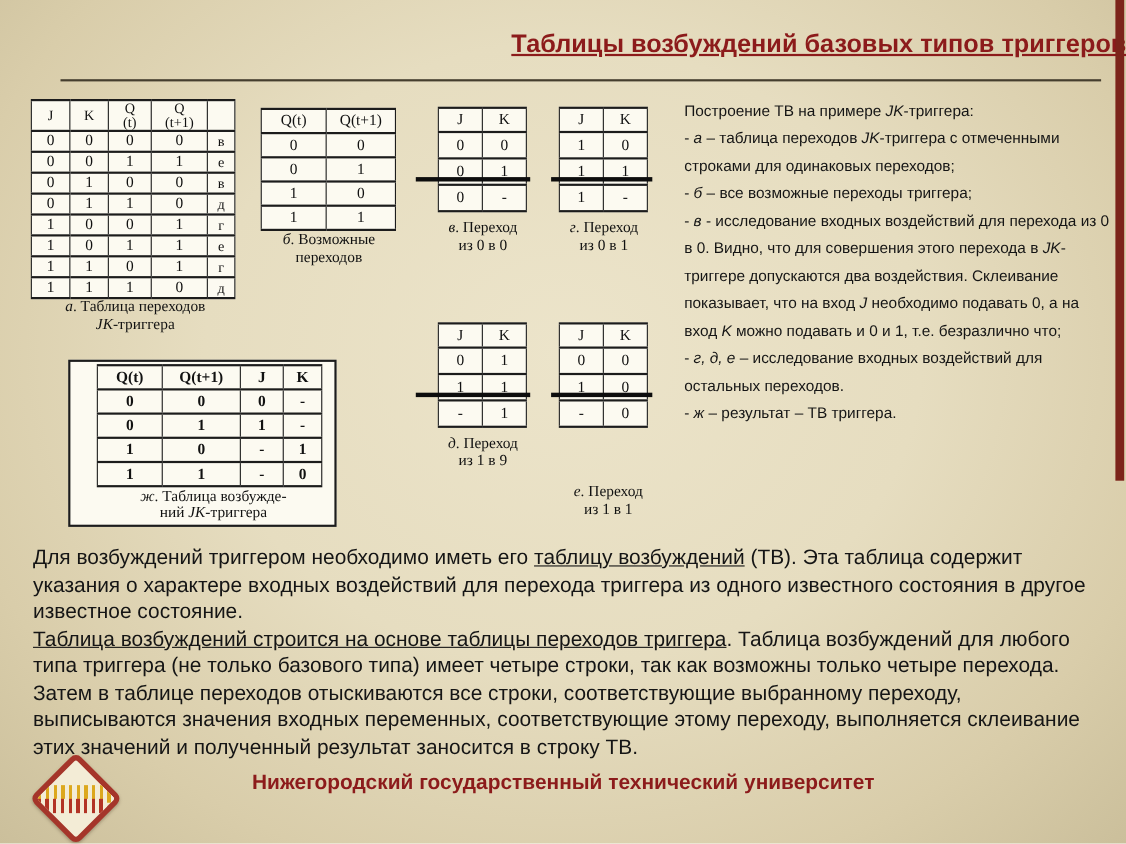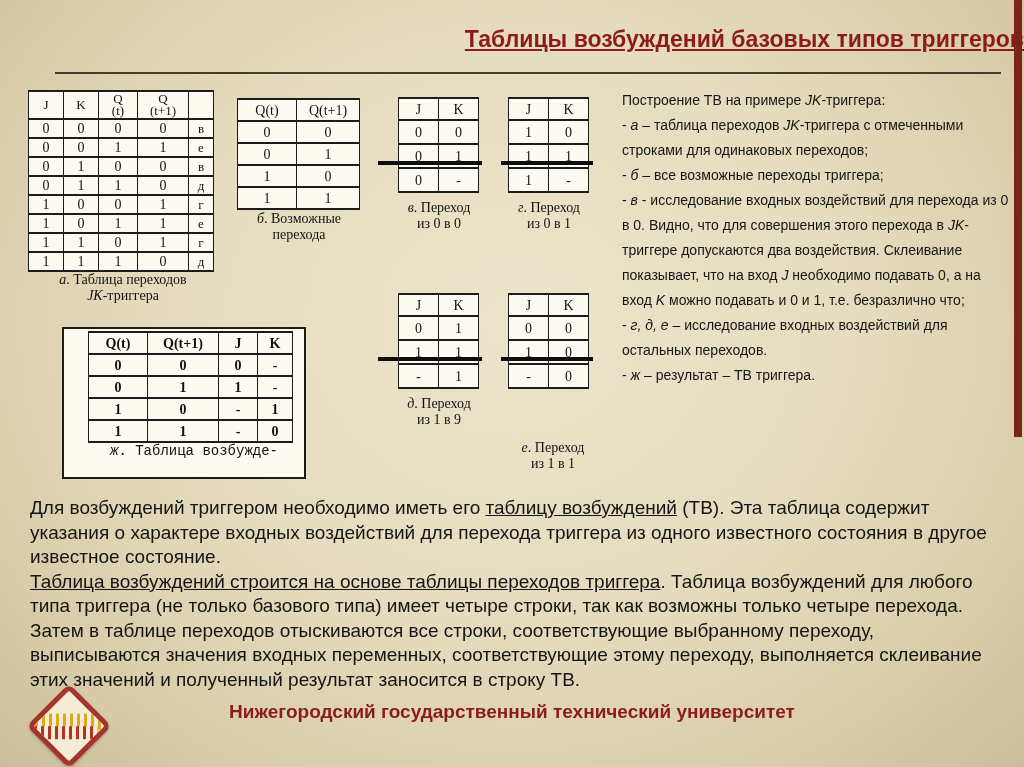--- a/index.html
+++ b/index.html
@@ -47,21 +47,21 @@
   
   .zh-box{position:absolute; left:62px; top:327px; width:240px; height:148px;
           background:#fcfaf1; border:2px solid #1c1c1c;}
   .t-zh{position:absolute; left:24px; top:2px;}
   .t-zh td{height:20px; font-weight:700;}
   .t-zh td:nth-child(1){width:58px;}
   .t-zh td:nth-child(2){width:70px;}
   .t-zh td:nth-child(3){width:38px;}
   .t-zh td:nth-child(4){width:34px;}
   .zh-cap{position:absolute; left:0; right:0; top:115px; text-align:center;
-          font-family:Liberation Mono, monospace; font-size:14px; line-height:15px; color:#111;padding-left:20px;}
+          font-family:Liberation Serif, serif; font-size:14px; line-height:15px; color:#111;padding-left:20px;}
 
   
   .caption{position:absolute; text-align:center; font-family:"Liberation Serif", serif;
            font-size:14px; line-height:16px; color:#111;}
 
   
   .rtext{position:absolute; left:622px; top:88px; width:388px;
          font-size:14px; line-height:25px; color:#151515;}
 
   
@@ -190,21 +190,21 @@
           </tr>
           <tr>
             <td>1</td>
             <td>1</td>
           </tr>
         </tbody>
     </table>
   </div>
   <div class="caption" style="left:237px; top:211px; width:124px;">
     <div><span class="it">б</span><span>. Возможные</span></div>
-    <div><span>перехода</span></div>
+    <div><span>переходов</span></div>
   </div>
 
   <div class="tblwrap" style="left:398px; top:97px;">
     <table class="dt t-s">
       <tbody>
           <tr>
             <td>J</td>
             <td>K</td>
           </tr>
           <tr>
@@ -342,20 +342,21 @@
           <tr>
             <td>1</td>
             <td>1</td>
             <td>-</td>
             <td>0</td>
           </tr>
         </tbody>
     </table>
     <div class="zh-cap">
       <div><span class="it">ж</span><span>. Таблица возбужде-</span></div>
+      <div><span>ний </span><span class="it">JK</span><span>-триггера</span></div>
     </div>
   </div>
 
   <div class="rtext">
     <div><span>Построение ТВ на примере </span><span class="it">JK</span><span>-триггера:</span></div>
     <div><span>- </span><span class="it">а</span><span> – таблица переходов </span><span class="it">JK</span><span>-триггера с отмеченными строками для одинаковых переходов;</span></div>
     <div><span>- </span><span class="it">б</span><span> – все возможные переходы триггера;</span></div>
     <div><span>- </span><span class="it">в</span><span> - исследование входных воздействий для перехода из 0 в 0. Видно, что для совершения этого перехода в </span><span class="it">JK</span><span>-триггере допускаются два воздействия. Склеивание показывает, что на вход </span><span class="it">J</span><span> необходимо подавать 0, а на вход </span><span class="it">K</span><span> можно подавать и 0 и 1, т.е. безразлично что;</span></div>
     <div><span>- </span><span class="it">г, д, е</span><span> – исследование входных воздействий для остальных переходов.</span></div>
     <div><span>- </span><span class="it">ж</span><span> – результат – ТВ триггера.</span></div>

